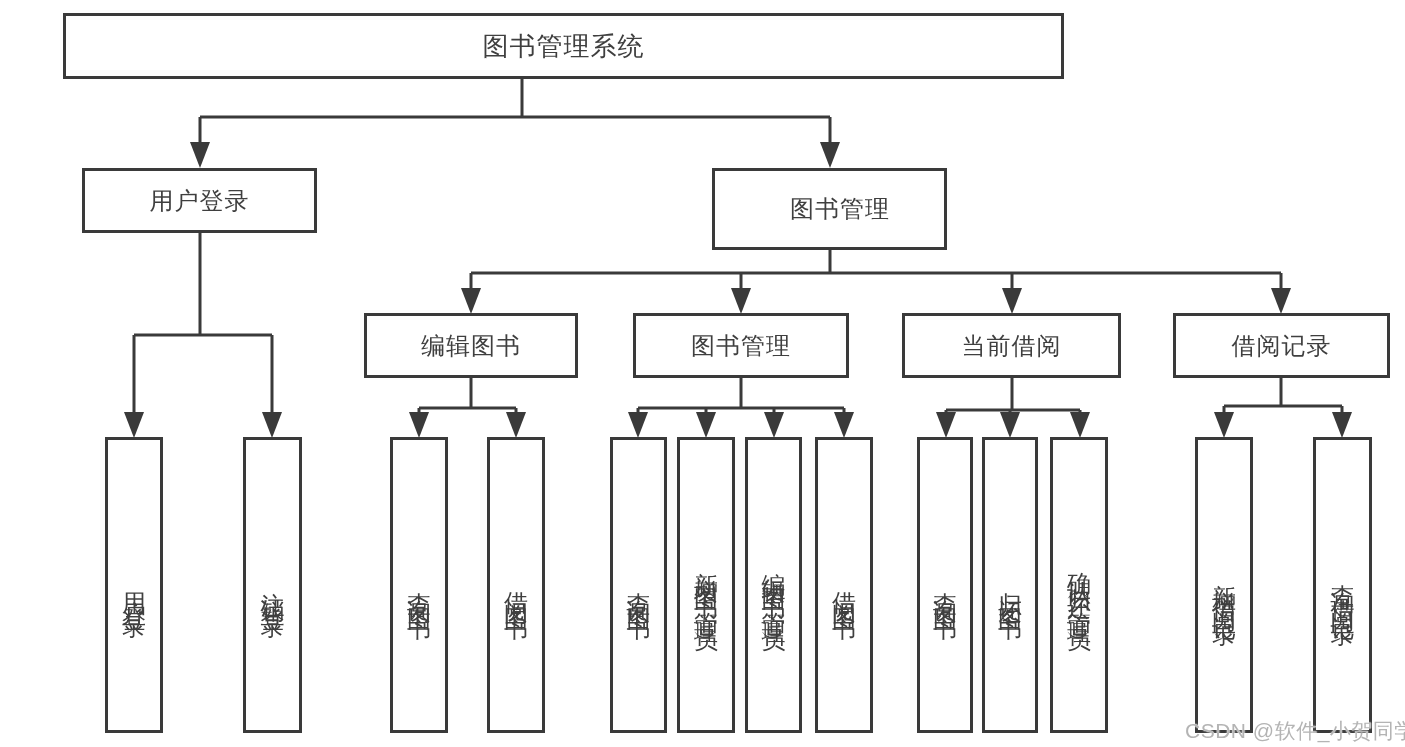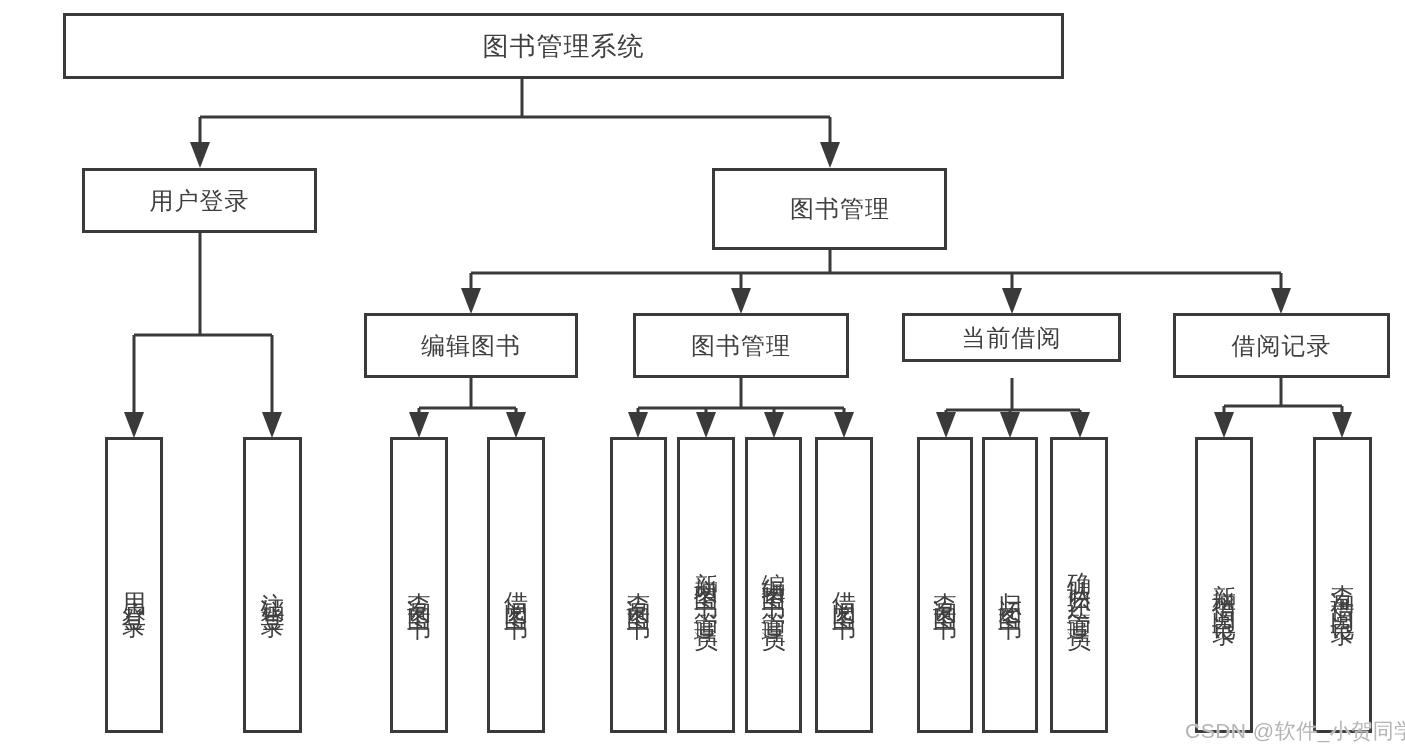--- a/index.html
+++ b/index.html
@@ -71,21 +71,21 @@
     <polygon class="ah" points="1332,412 1352,412 1342,438"></polygon>
   </svg>
 
   <div class="box hbox root" style="left:26px;top:13px;width:1001px;height:66px;margin-left:37px;">图书管理系统</div>
 
   <div class="box hbox" style="left:82px;top:168px;width:235px;height:65px;">用户登录</div>
   <div class="box hbox" style="left:712px;top:168px;width:235px;height:82px;padding-left:21px;">图书管理</div>
 
   <div class="box hbox" style="left:364px;top:313px;width:214px;height:65px;">编辑图书</div>
   <div class="box hbox" style="left:633px;top:313px;width:216px;height:65px;">图书管理</div>
-  <div class="box hbox" style="left:902px;top:313px;width:219px;height:49px;">当前借阅</div>
+  <div class="box hbox" style="left:902px;top:313px;width:219px;height:65px;">当前借阅</div>
   <div class="box hbox" style="left:1173px;top:313px;width:217px;height:65px;">借阅记录</div>
 
   <div class="box leaf" style="left:105px;width:58px;">
     <span class="vtext">用户登录</span>
   </div>
   <div class="box leaf" style="left:243px;width:59px;">
     <span class="vtext">注销登录</span>
   </div>
 
   <div class="box leaf" style="left:390px;width:58px;">

